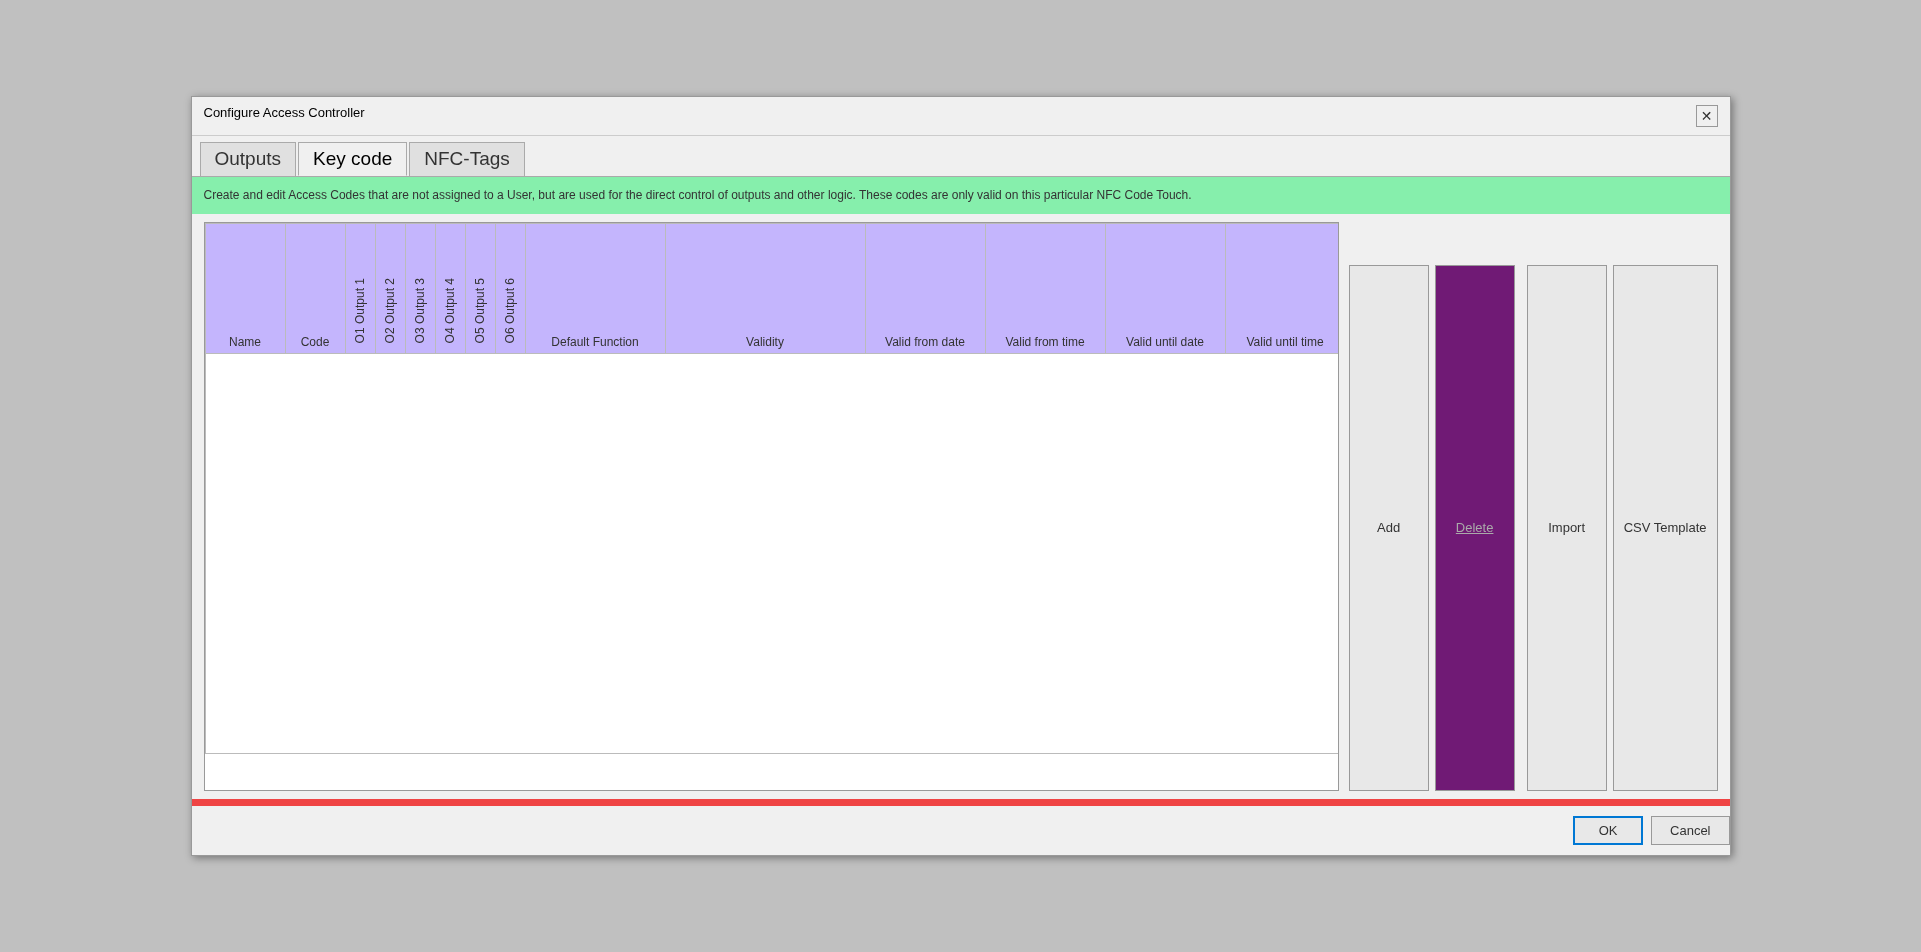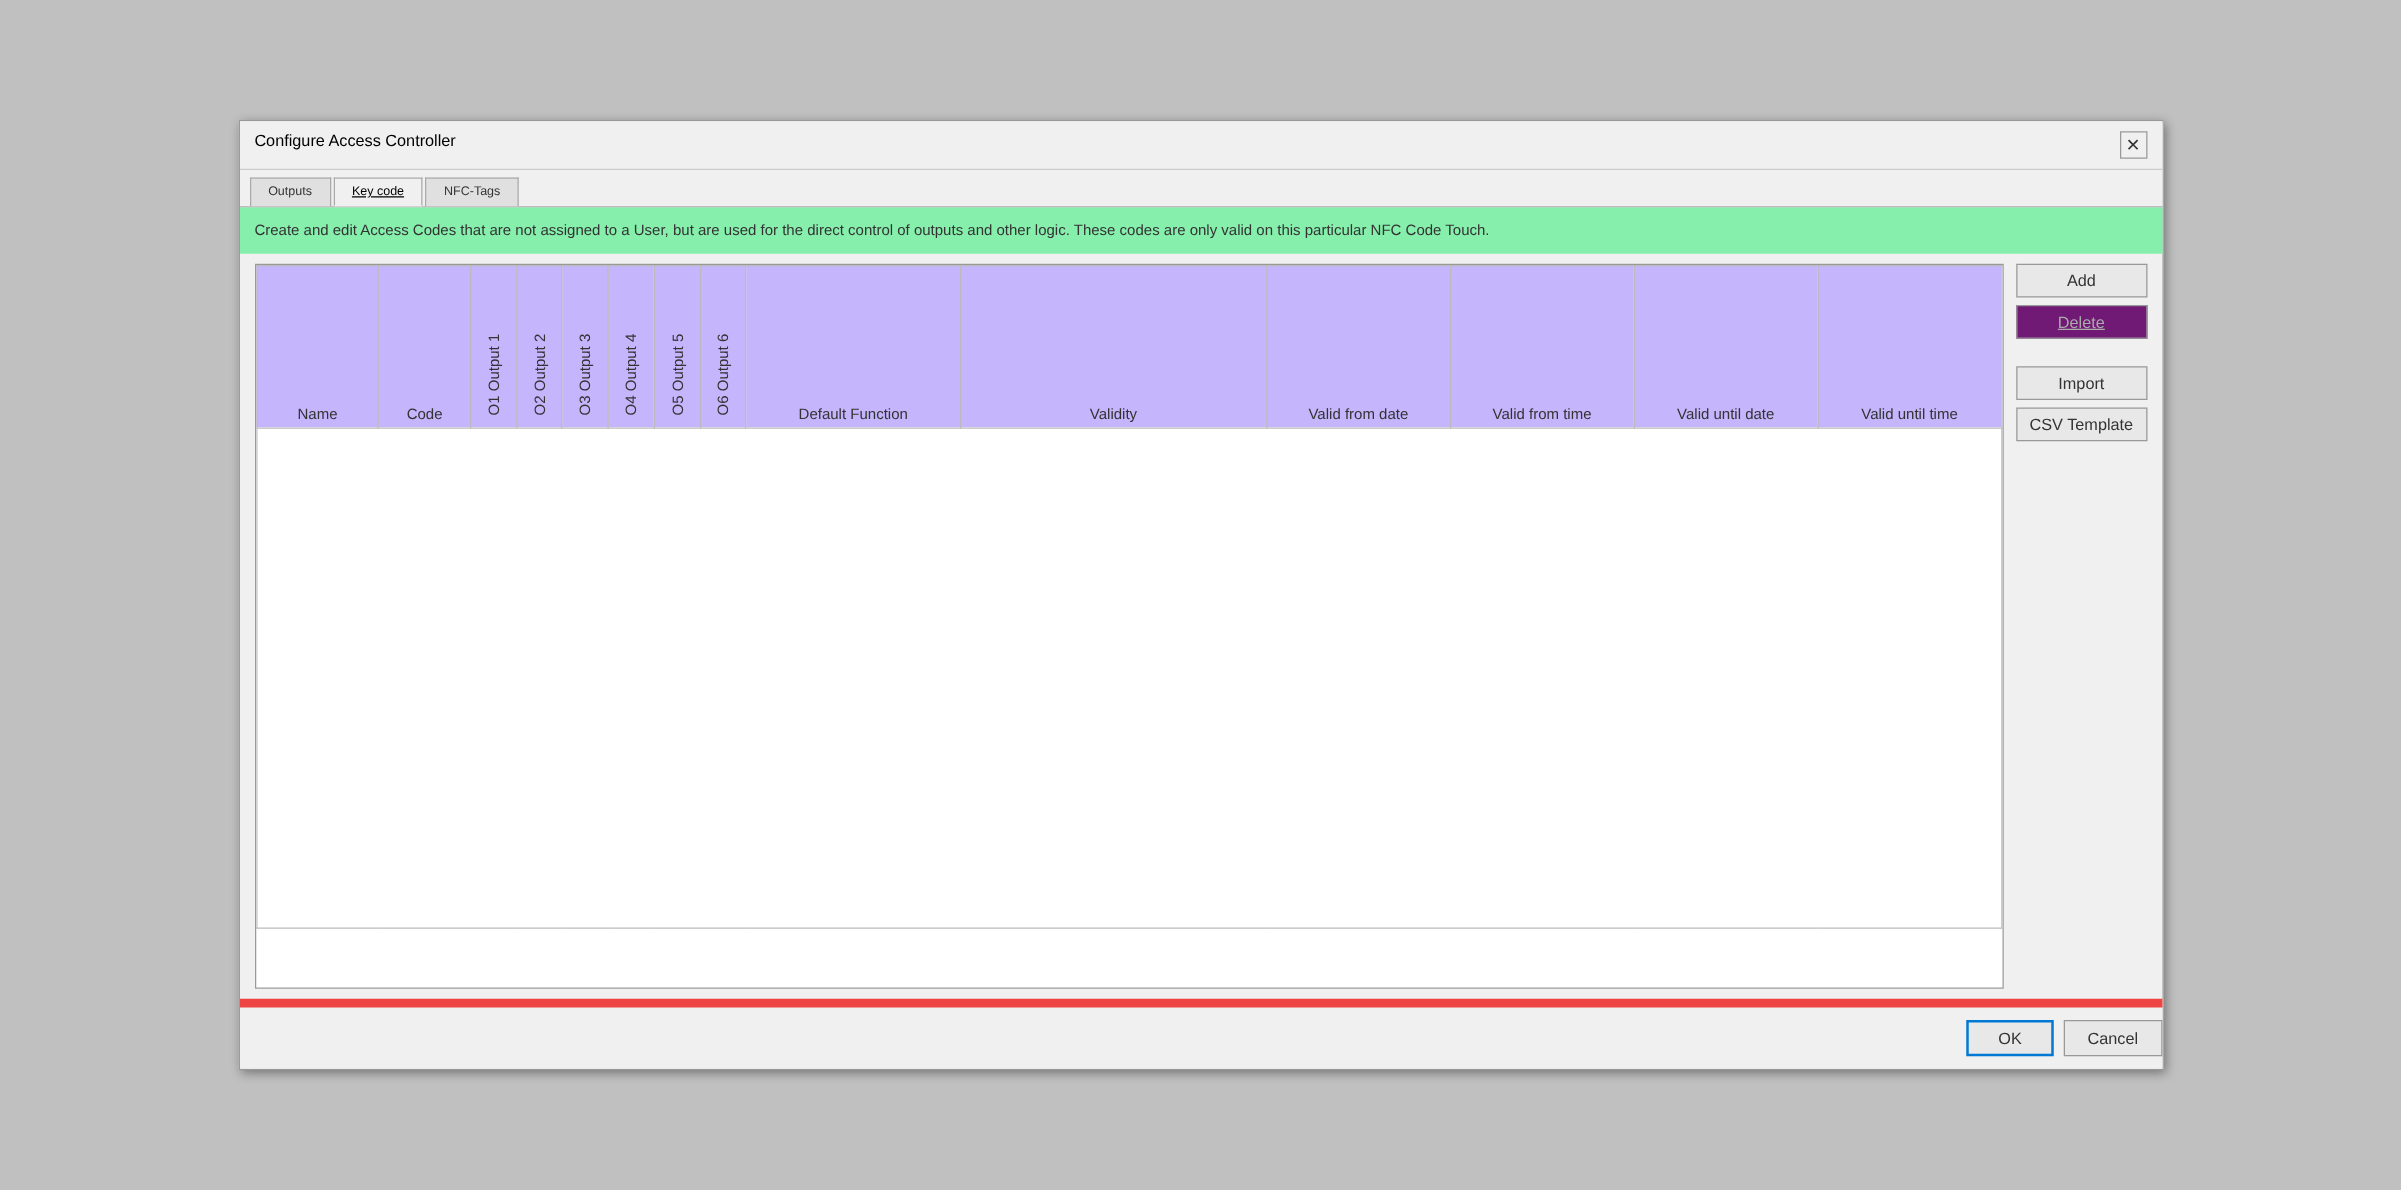--- a/index.html
+++ b/index.html
@@ -52,29 +52,28 @@
       background: #f0f0f0;
       border-bottom: 1px solid #aaa;
     }
     .tab {
       padding: 5px 14px;
       border: 1px solid #aaa;
       border-bottom: none;
       background: #e0e0e0;
       cursor: pointer;
       margin-right: 2px;
-      font-size: 10px;
+      font-size: 19px;
       color: #333;
     }
     .tab.active {
       background: #f0f0f0;
       border-bottom: 1px solid #f0f0f0;
       color: #000;
       font-weight: 500;
-      text-decoration: underline;
     }
     .description {
       padding: 10px 12px;
       font-size: 12px;
       color: #333;
       line-height: 1.4;
       background: #86efac;
     }
     .content-area {
       display: flex;
@@ -128,23 +127,24 @@
     }
     .col-name { width: 80px; }
     .col-code { width: 60px; }
     .col-output { width: 30px; }
     .col-default-function { width: 140px; }
     .col-validity { width: 200px; }
     .col-date-time { width: 120px; }
 
     .side-buttons {
       display: flex;
-      flex-direction: column;
+      flex-direction: row;
       gap: 6px;
       min-width: 90px;
+      margin-top: 43px;
     }
     .side-btn {
       padding: 5px 10px;
       background: #e8e8e8;
       border: 1px solid #999;
       cursor: pointer;
       font-size: 13px;
       text-align: center;
       color: #333;
       min-width: 80px;

